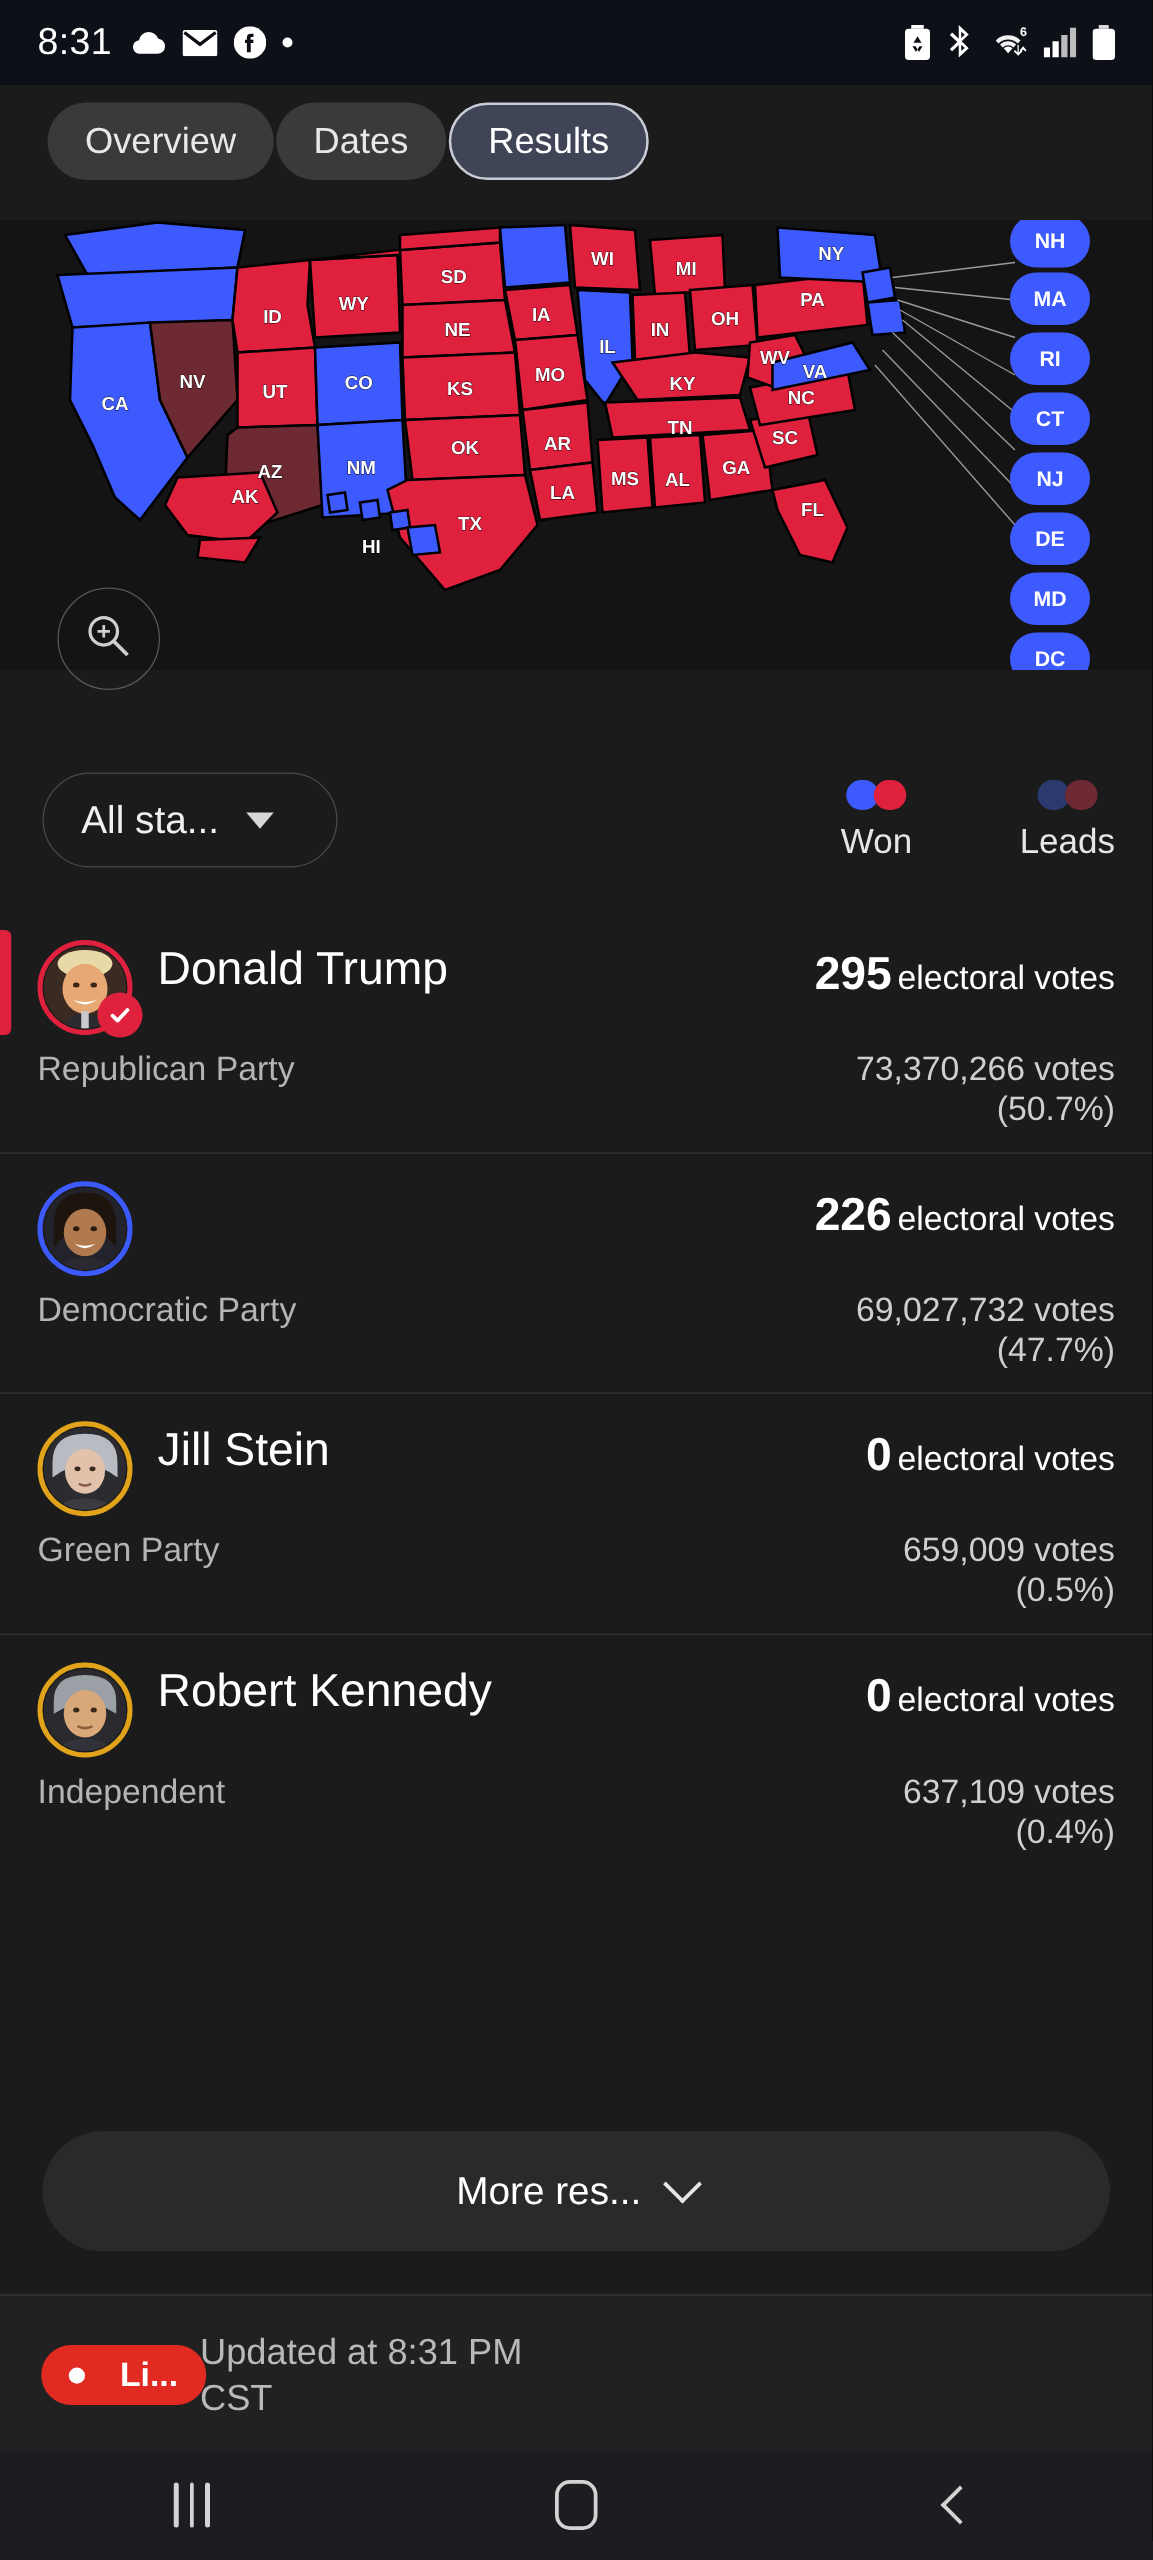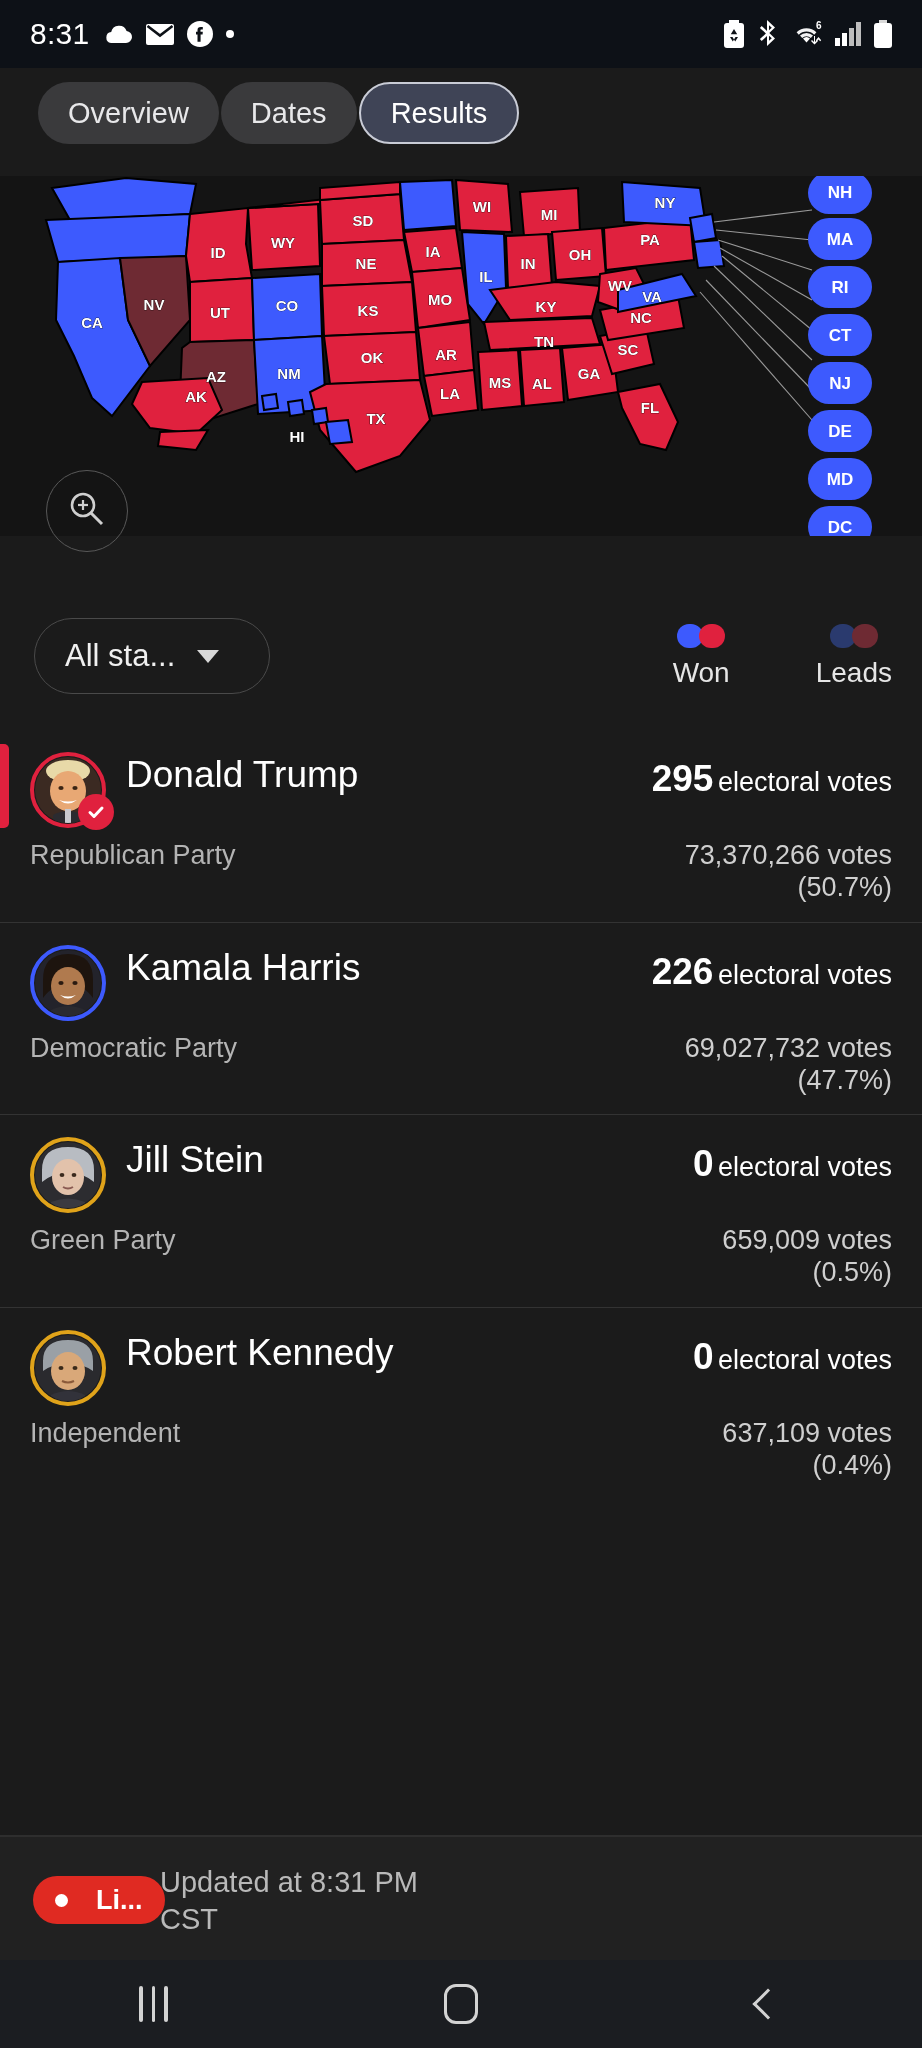--- a/index.html
+++ b/index.html
@@ -471,21 +471,20 @@
               <path d="M8 30 Q8 4 33 4 Q58 4 58 30 L58 48 Q48 34 33 34 Q18 34 8 48z" fill="#1d140e"></path>
               <ellipse cx="33" cy="36" rx="17" ry="19" fill="#b07a4e"></ellipse>
               <ellipse cx="26" cy="33" rx="2.6" ry="2" fill="#2a1a10"></ellipse>
               <ellipse cx="40" cy="33" rx="2.6" ry="2" fill="#2a1a10"></ellipse>
               <path d="M25 45 Q33 52 41 45 Q33 48 25 45z" fill="#fff"></path>
               <path d="M16 60 Q33 52 50 60 L50 66 L16 66z" fill="#2a2a30"></path>
             </svg>
           </div>
           <div class="ring" style="border-color:#3d5afe"></div>
         </div>
-        <div class="cand-name">Kamala Harris</div>
         <div class="ev">
           <span class="ev-num">226</span>
           <span class="ev-lbl">electoral votes</span>
         </div>
       </div>
       <div class="cand-bottom">
         <div class="party">Democratic Party</div>
         <div class="pop">
           <div>69,027,732 votes</div>
           <div>(47.7%)</div>
@@ -550,20 +549,24 @@
         <div class="party">Independent</div>
         <div class="pop">
           <div>637,109 votes</div>
           <div>(0.4%)</div>
         </div>
       </div>
     </div>
 
   </div>
 
+  <div class="more">
+    <span>More res...</span>
+    <span class="caret-s"></span>
+  </div>
 
   <div class="footdiv"></div>
   <div class="footer">
     <div class="livebadge">
       <span class="livedot"></span>
       <span>Li...</span>
     </div>
     <div class="updated">Updated at 8:31 PM CST</div>
   </div>
 

